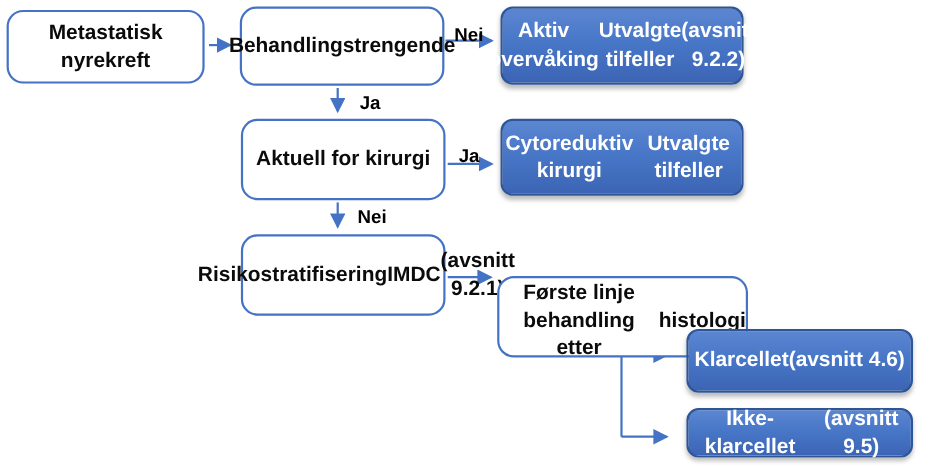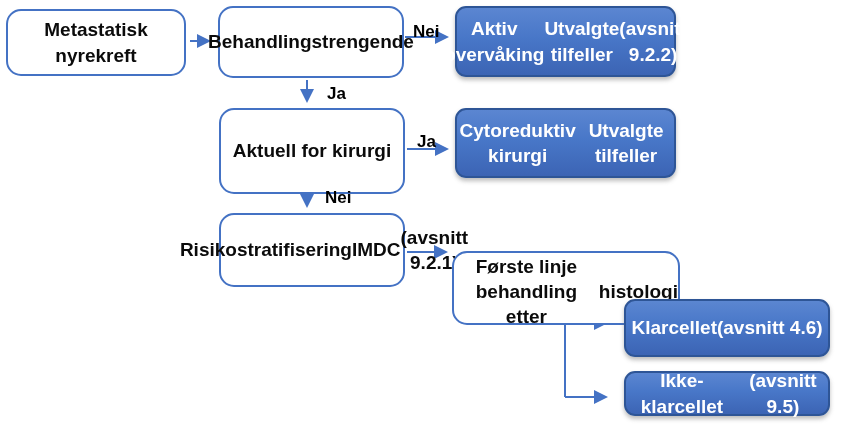--- a/index.html
+++ b/index.html
@@ -76,21 +76,21 @@
   <div class="node wbox" style="left:218px; top:6px; width:186px; height:72px;">
     <span class="ln">Behandlingstrengende</span>
   </div>
 
   <div class="node bbox" style="left:455px; top:6px; width:221px; height:71px;">
     <span class="ln">Aktiv overvåking</span>
     <span class="ln">Utvalgte tilfeller</span>
     <span class="ln">(avsnitt 9.2.2)</span>
   </div>
 
-  <div class="node wbox" style="left:219px; top:108px; width:186px; height:86px;">
+  <div class="node wbox" style="left:219px; top:108px; width:186px; height:74px;">
     <span class="ln">Aktuell for kirurgi</span>
   </div>
 
   <div class="node bbox" style="left:455px; top:108px; width:221px; height:70px;">
     <span class="ln">Cytoreduktiv kirurgi</span>
     <span class="ln">Utvalgte tilfeller</span>
   </div>
 
   <div class="node wbox" style="left:219px; top:213px; width:186px; height:74px;padding-left:24px;">
     <span class="ln">Risikostratifisering</span>

